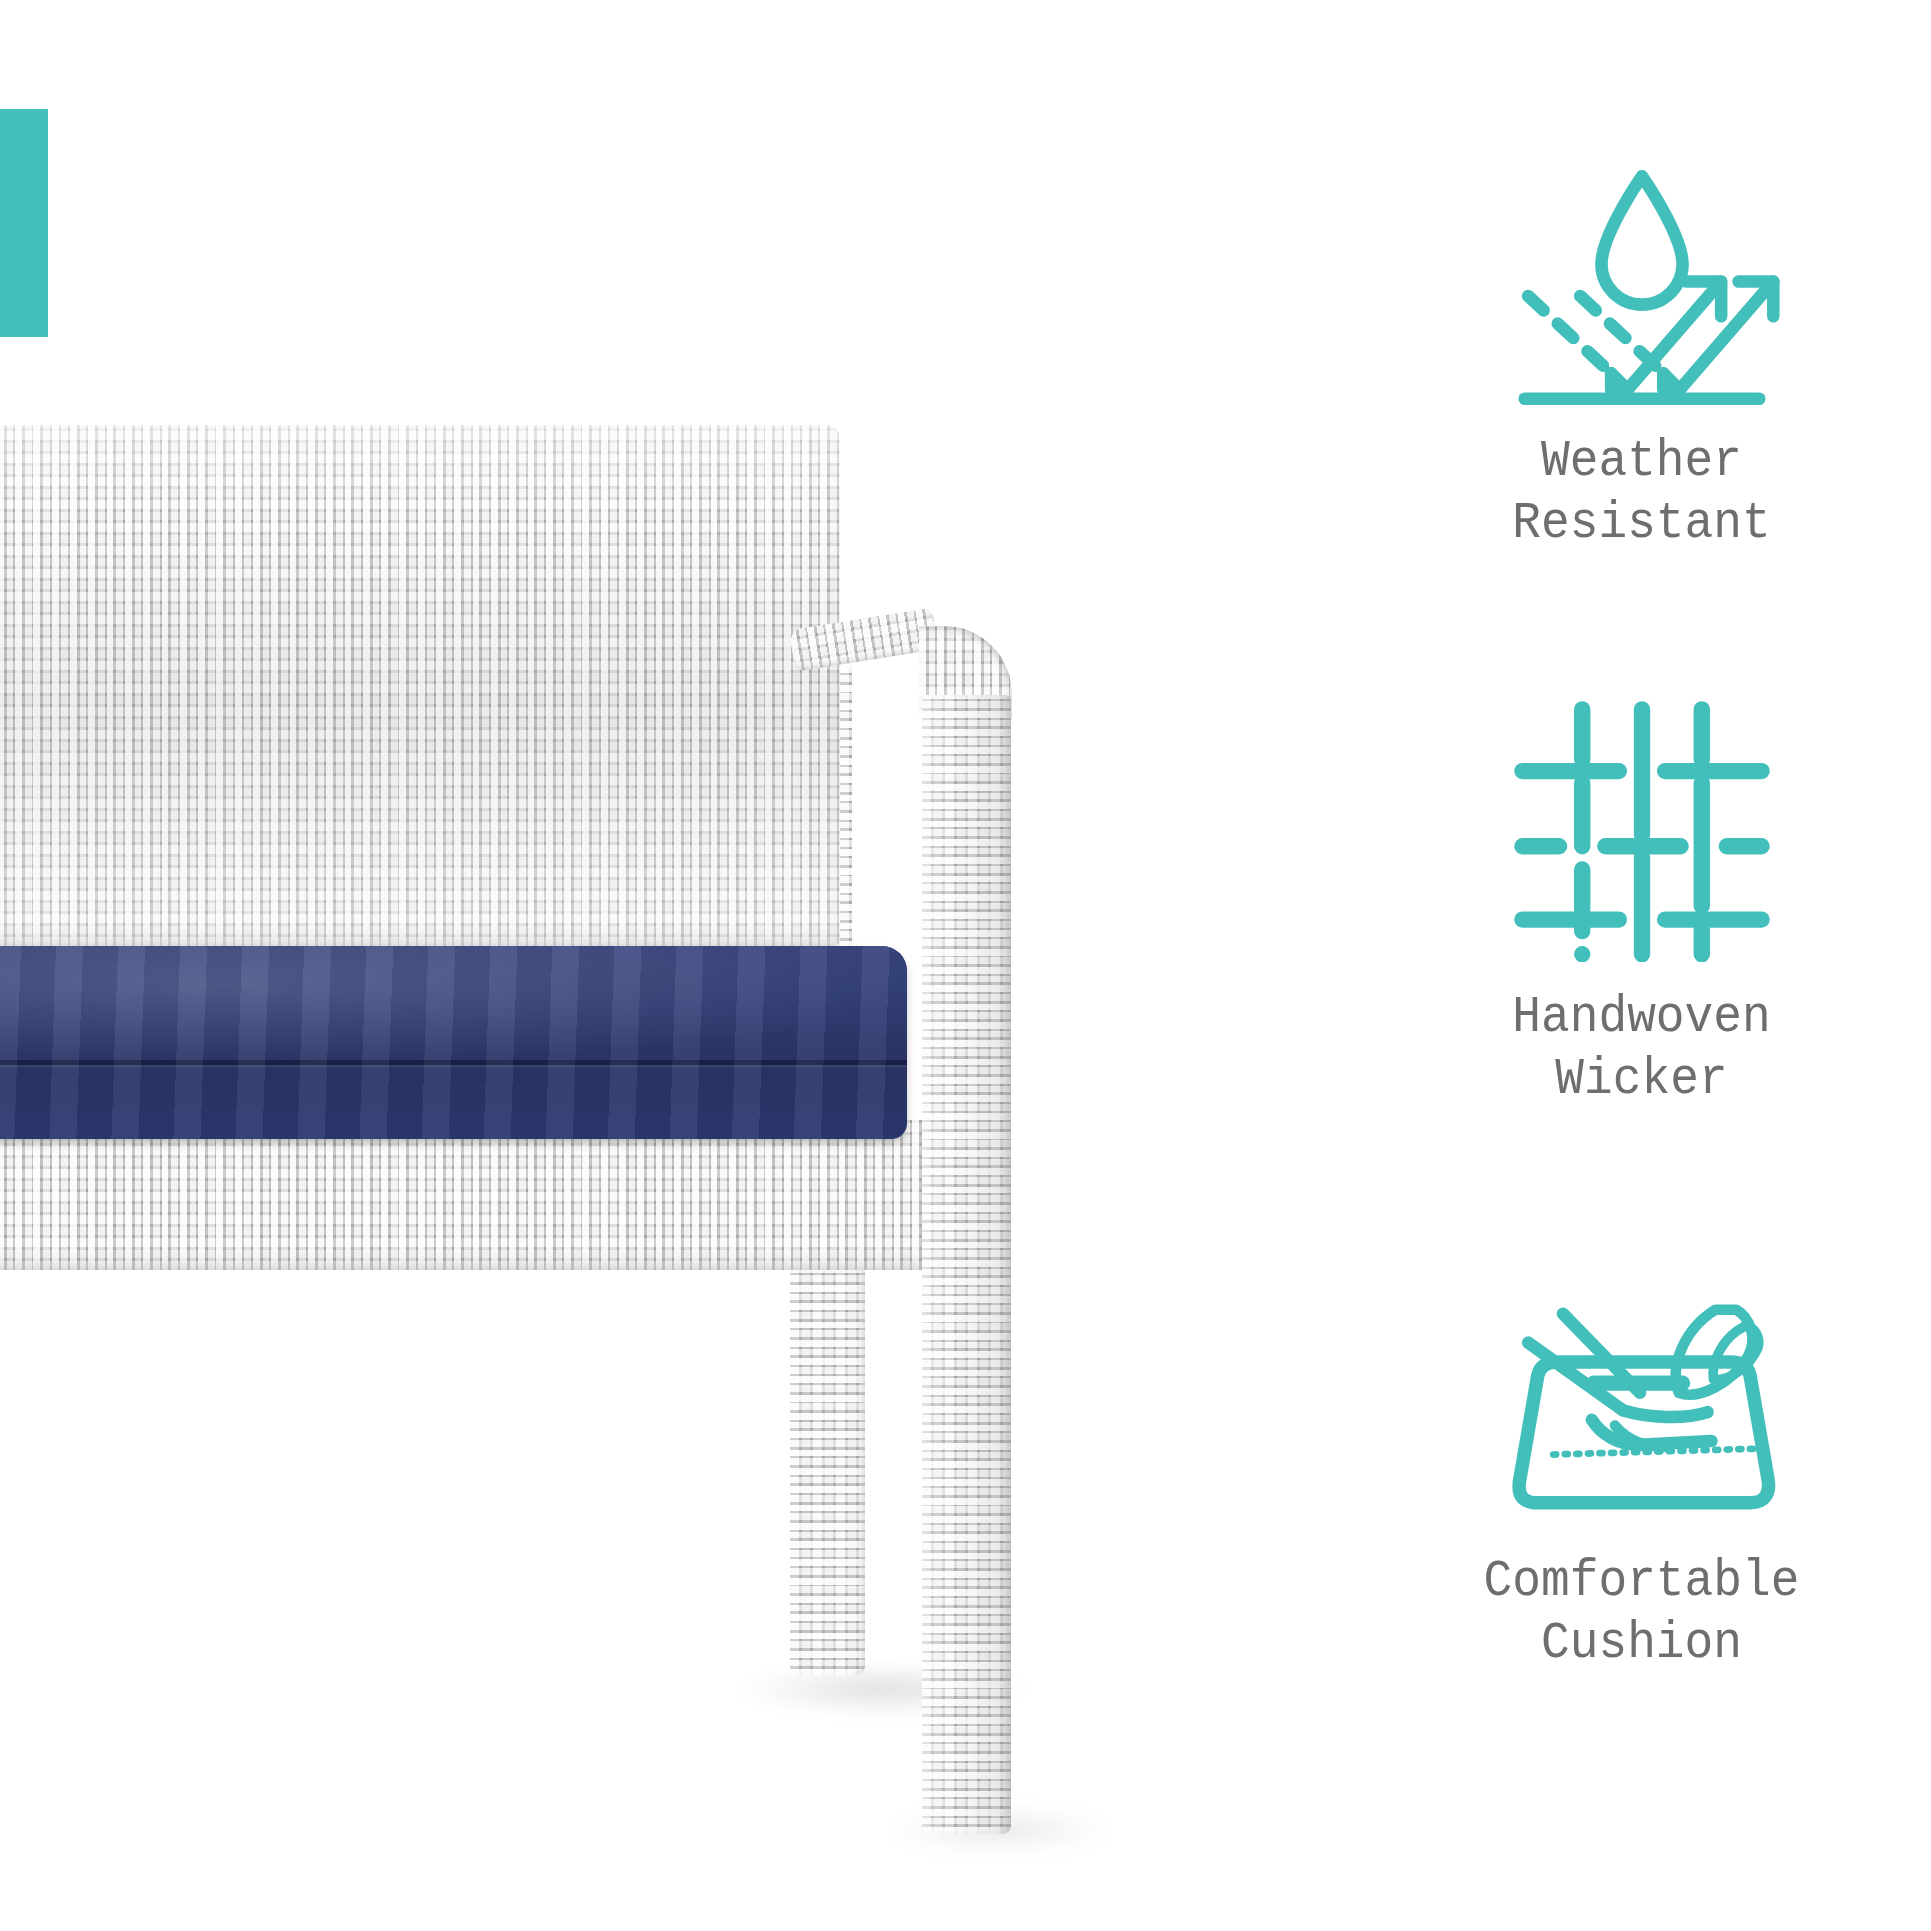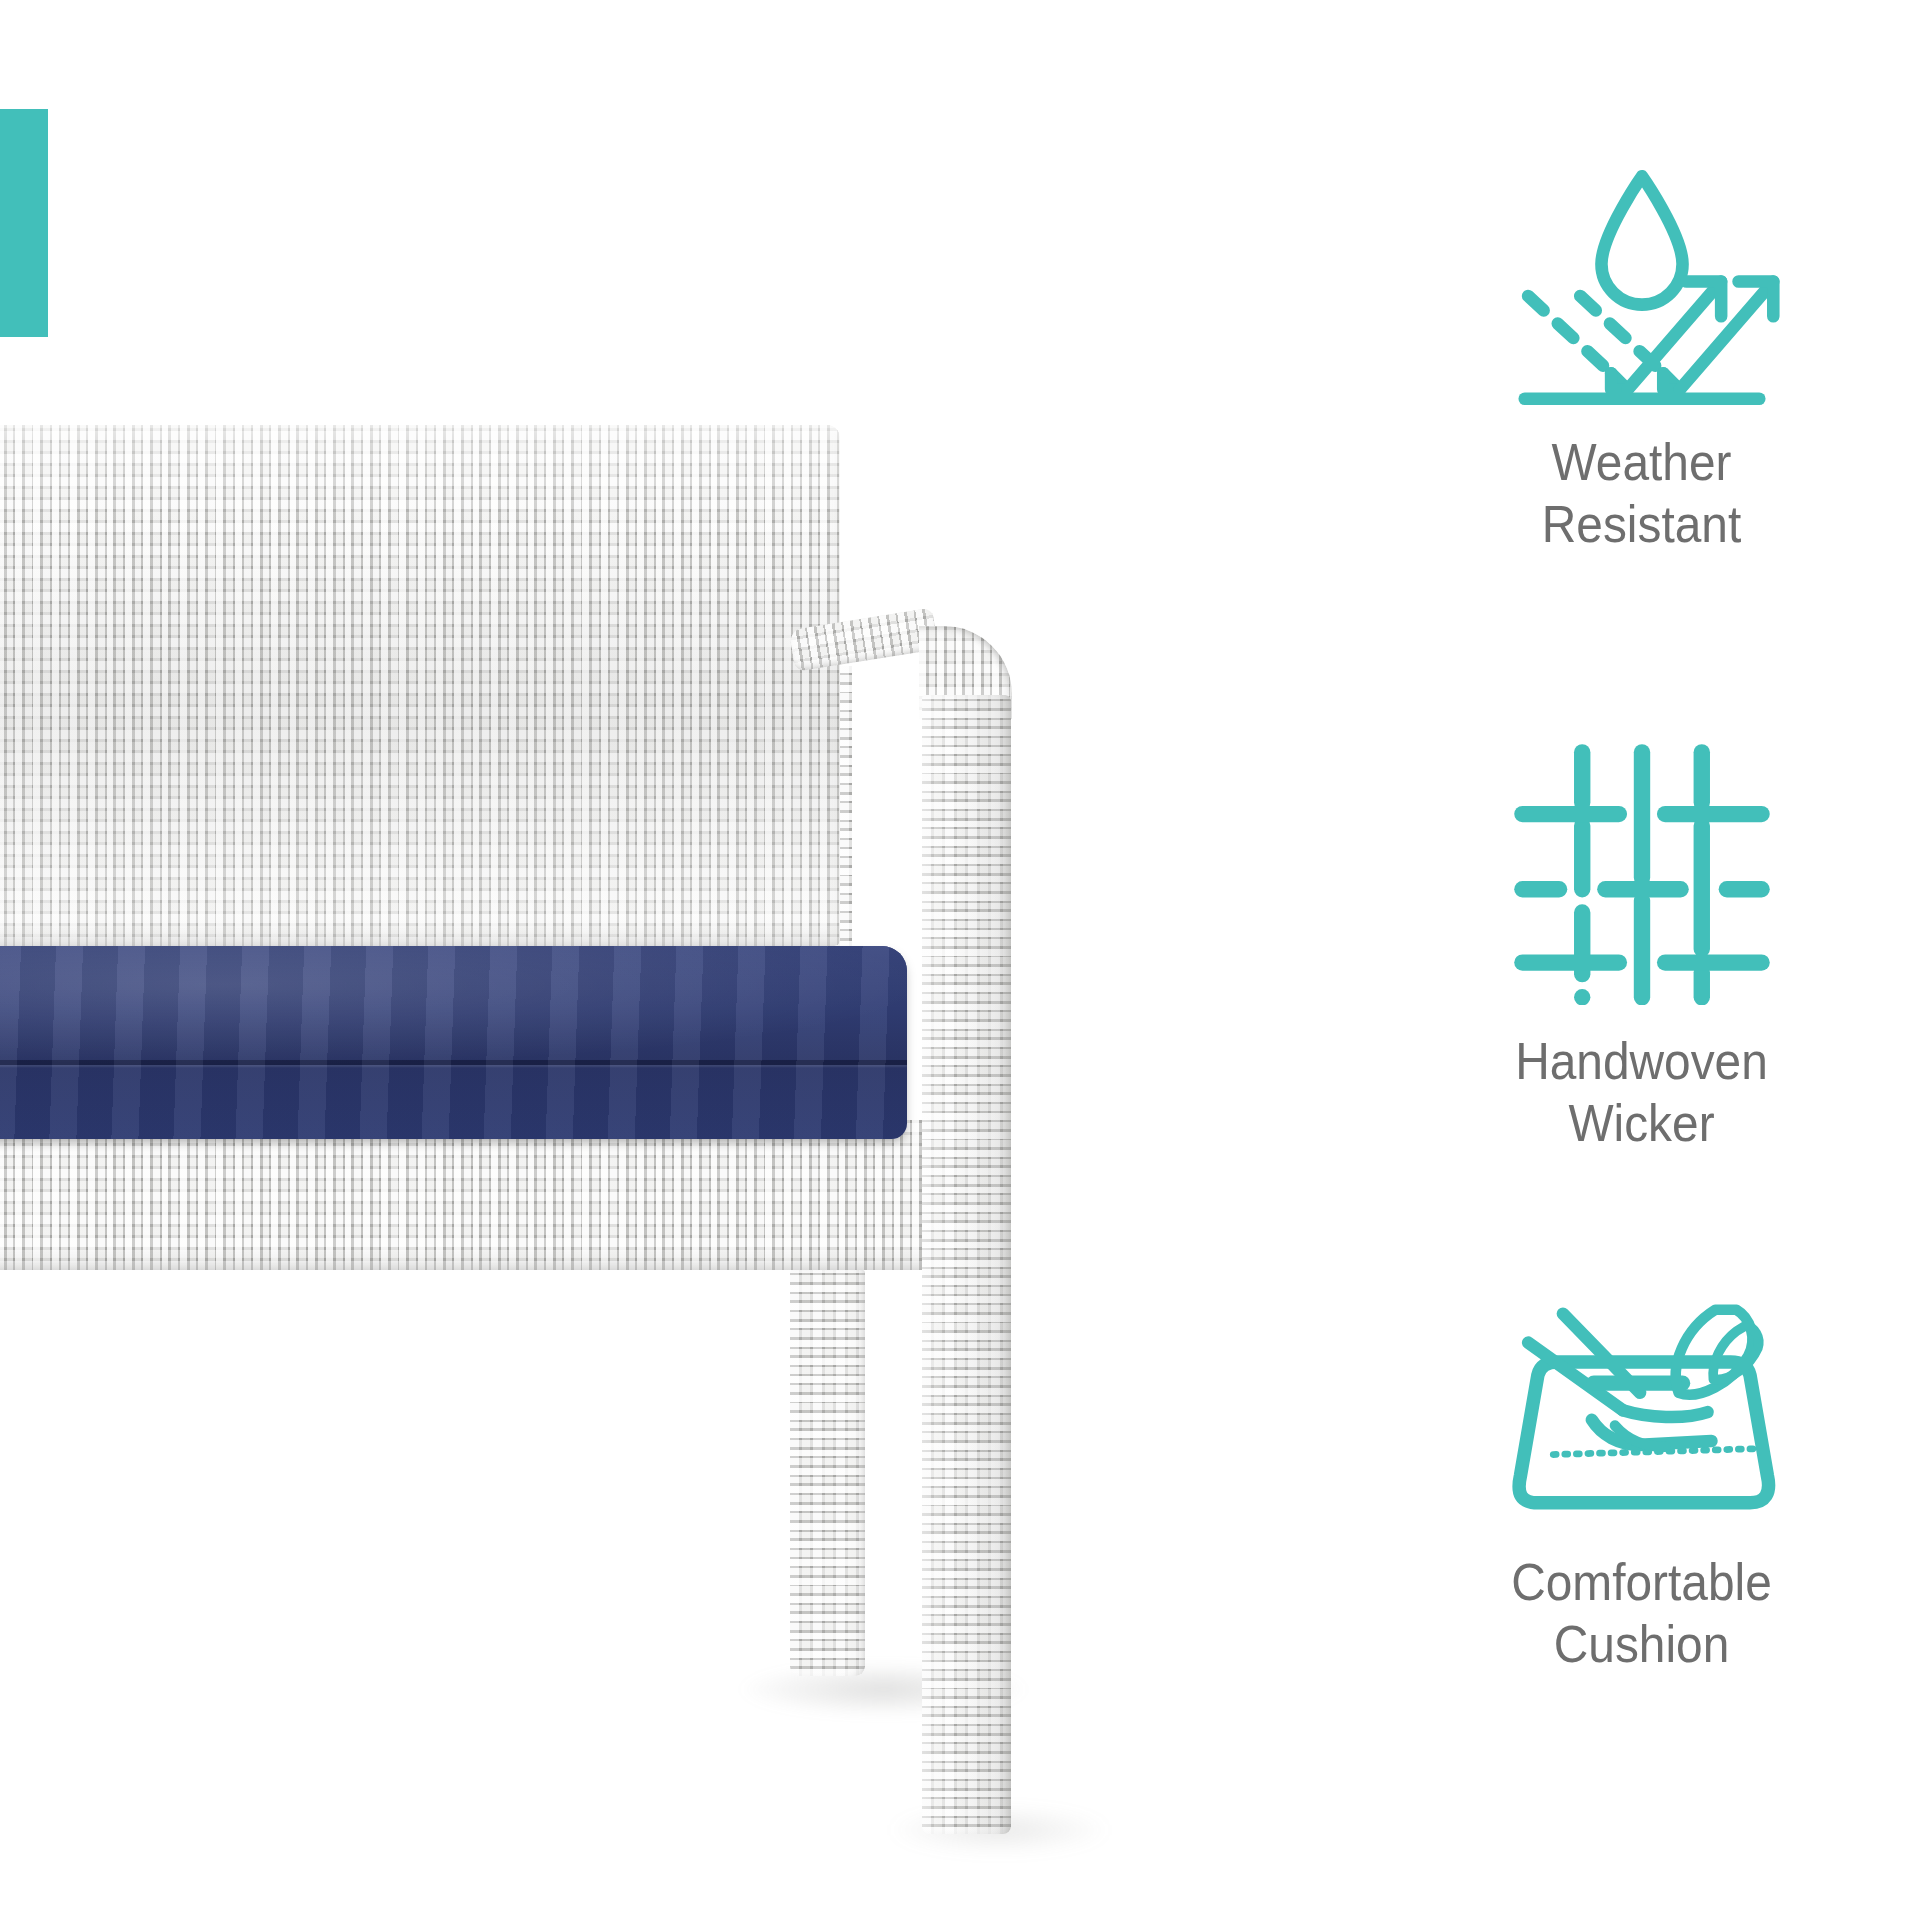--- a/index.html
+++ b/index.html
@@ -151,36 +151,36 @@
     filter:blur(5.8px);
   }
   .ground-shadow2{
     position:absolute;left:898px;top:1371px;width:319px;height:68px;
     background:radial-gradient(50% 50% at 50% 50%, rgba(120,120,118,.16), rgba(255,255,255,0) 70%);
     filter:blur(7.7px);
   }
 
   
   .features{
-    position:absolute;left:1352px;top:145px;width:579px;height:1661px;
+    position:absolute;left:1352px;top:145px;width:579px;height:1661px;font-family:Liberation Mono, monospace;
   }
   .feature{
     position:absolute;left:0;width:579px;text-align:center;
   }
   .feature .ico{display:block;margin:0 auto;}
   .feature .label{
     margin-top:25px;
     color:#6e6e6e;
     font-size:52px;line-height:1.20;
     font-weight:300;
     transform:scaleX(0.92);
     white-space:pre-line;
   }
   #f0{top:9.7px;}
-  #f1{top:590px;}
+  #f1{top:547px;}
   #f2{top:1130px;}
 
   :root{--teal:#42bfba;}
 </style>
 </head>
 <body>
 
 <div class="stage">
 
   <div class="accent-bar"></div>

